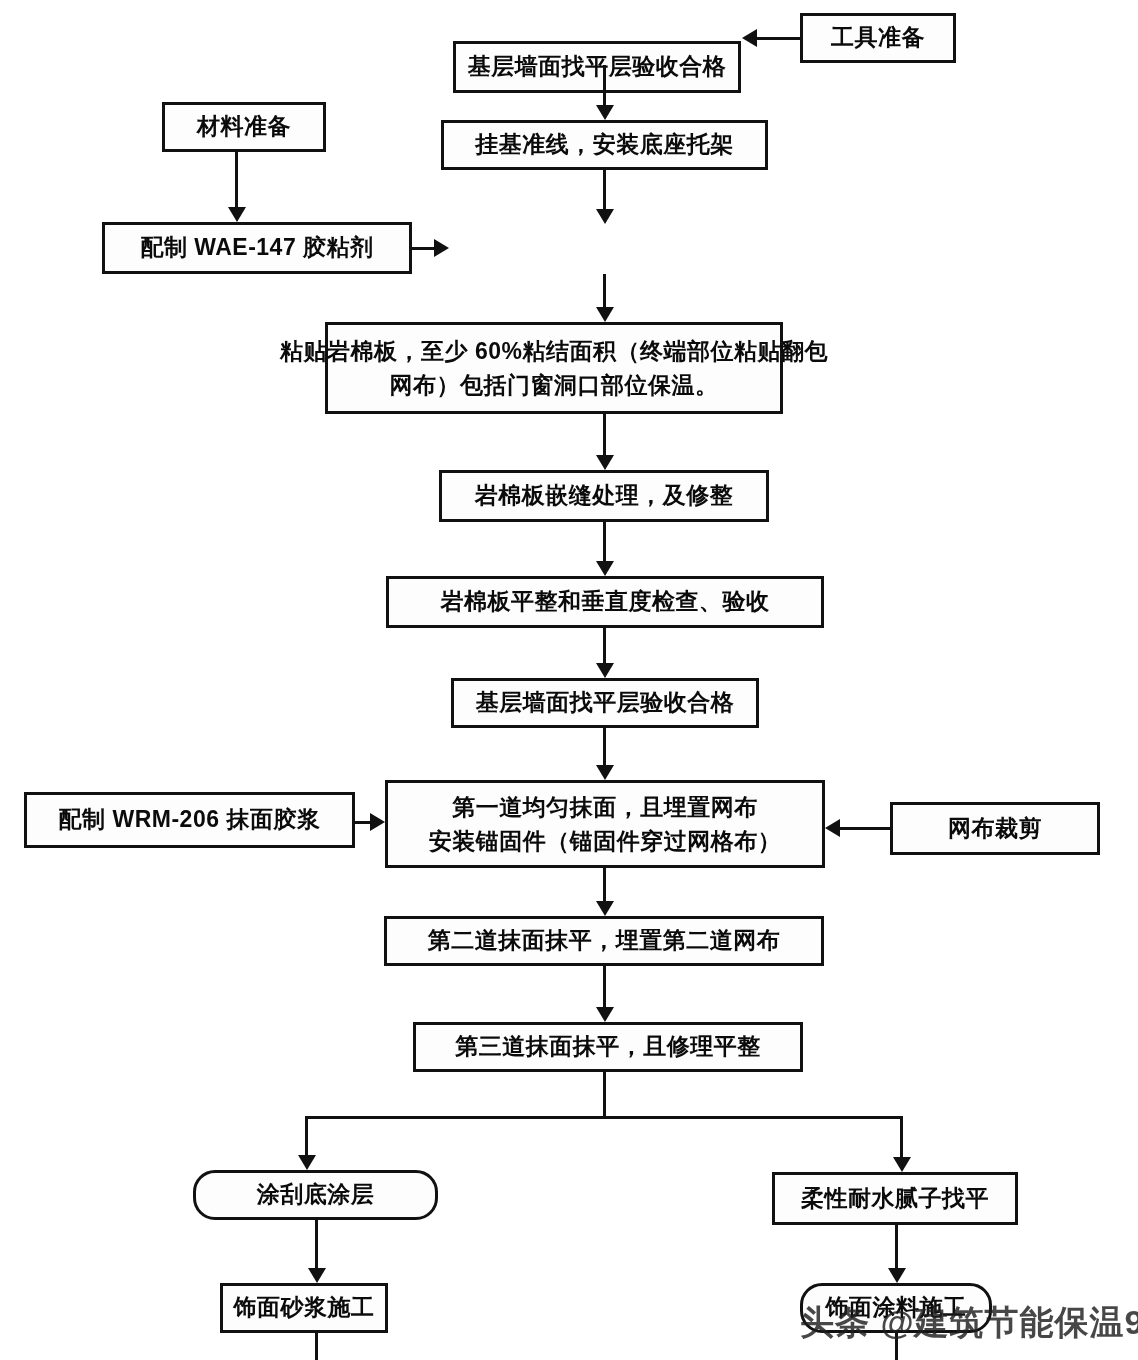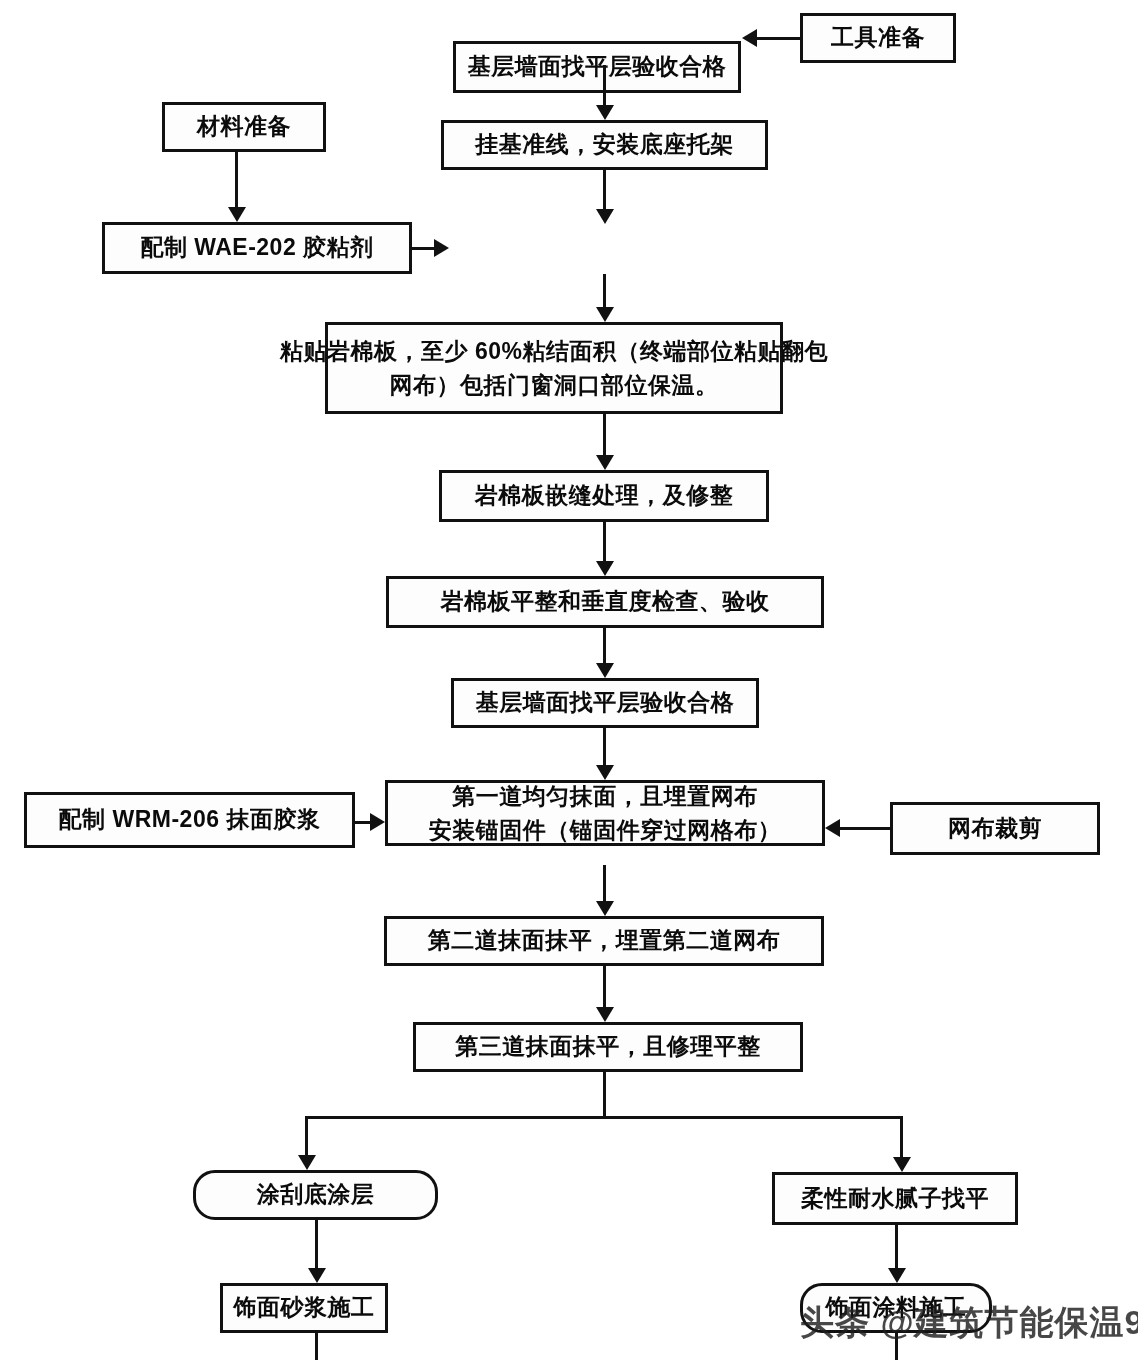--- a/index.html
+++ b/index.html
@@ -95,21 +95,21 @@
 
   <div class="node" style="left:162px; top:102px; width:164px; height:50px;">
     <span class="ln">材料准备</span>
   </div>
 
   <div class="node" style="left:441px; top:120px; width:327px; height:50px;">
     <span class="ln">挂基准线，安装底座托架</span>
   </div>
 
   <div class="node" style="left:102px; top:222px; width:310px; height:52px;">
-    <span class="ln">配制 WAE-202 胶粘剂</span>
+    <span class="ln">配制 WAE-147 胶粘剂</span>
   </div>
 
 
   <div class="node two-line" style="left:325px; top:322px; width:458px; height:92px;">
     <span class="ln">粘贴岩棉板，至少 60%粘结面积（终端部位粘贴翻包</span>
     <span class="ln">网布）包括门窗洞口部位保温。</span>
   </div>
 
   <div class="node" style="left:439px; top:470px; width:330px; height:52px;">
     <span class="ln">岩棉板嵌缝处理，及修整</span>
@@ -120,21 +120,21 @@
   </div>
 
   <div class="node" style="left:451px; top:678px; width:308px; height:50px;">
     <span class="ln">基层墙面找平层验收合格</span>
   </div>
 
   <div class="node" style="left:24px; top:792px; width:331px; height:56px;">
     <span class="ln">配制 WRM-206 抹面胶浆</span>
   </div>
 
-  <div class="node two-line" style="left:385px; top:780px; width:440px; height:66px;">
+  <div class="node two-line" style="left:385px; top:780px; width:440px; height:88px;">
     <span class="ln">第一道均匀抹面，且埋置网布</span>
     <span class="ln">安装锚固件（锚固件穿过网格布）</span>
   </div>
 
   <div class="node" style="left:890px; top:802px; width:210px; height:53px;">
     <span class="ln">网布裁剪</span>
   </div>
 
   <div class="node" style="left:384px; top:916px; width:440px; height:50px;">
     <span class="ln">第二道抹面抹平，埋置第二道网布</span>

